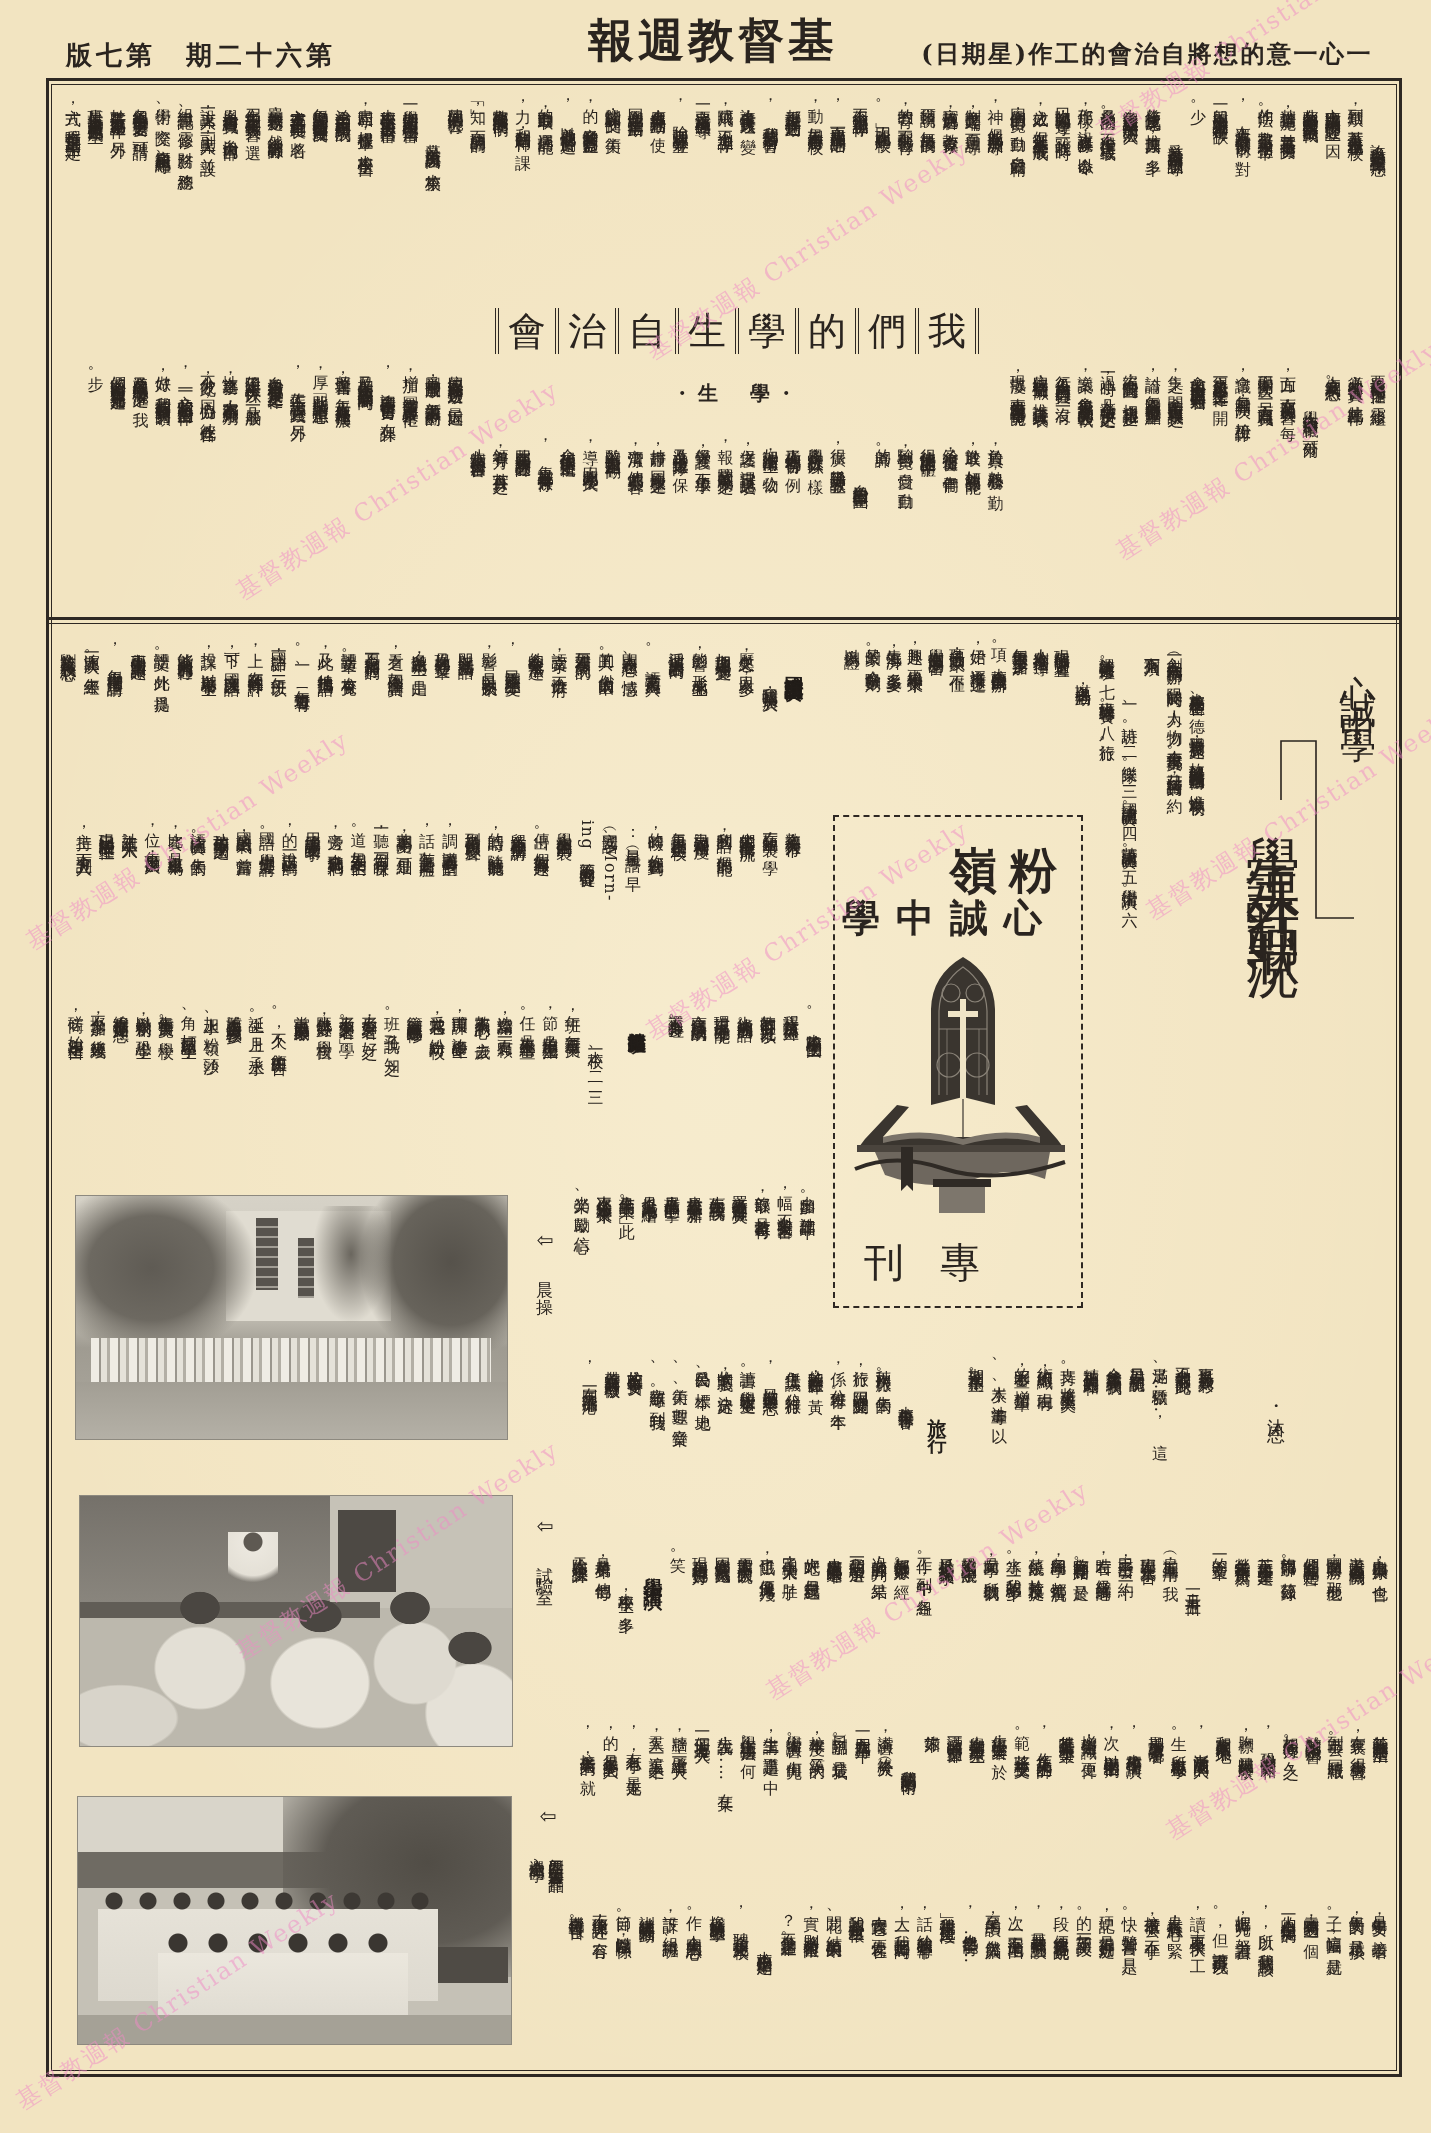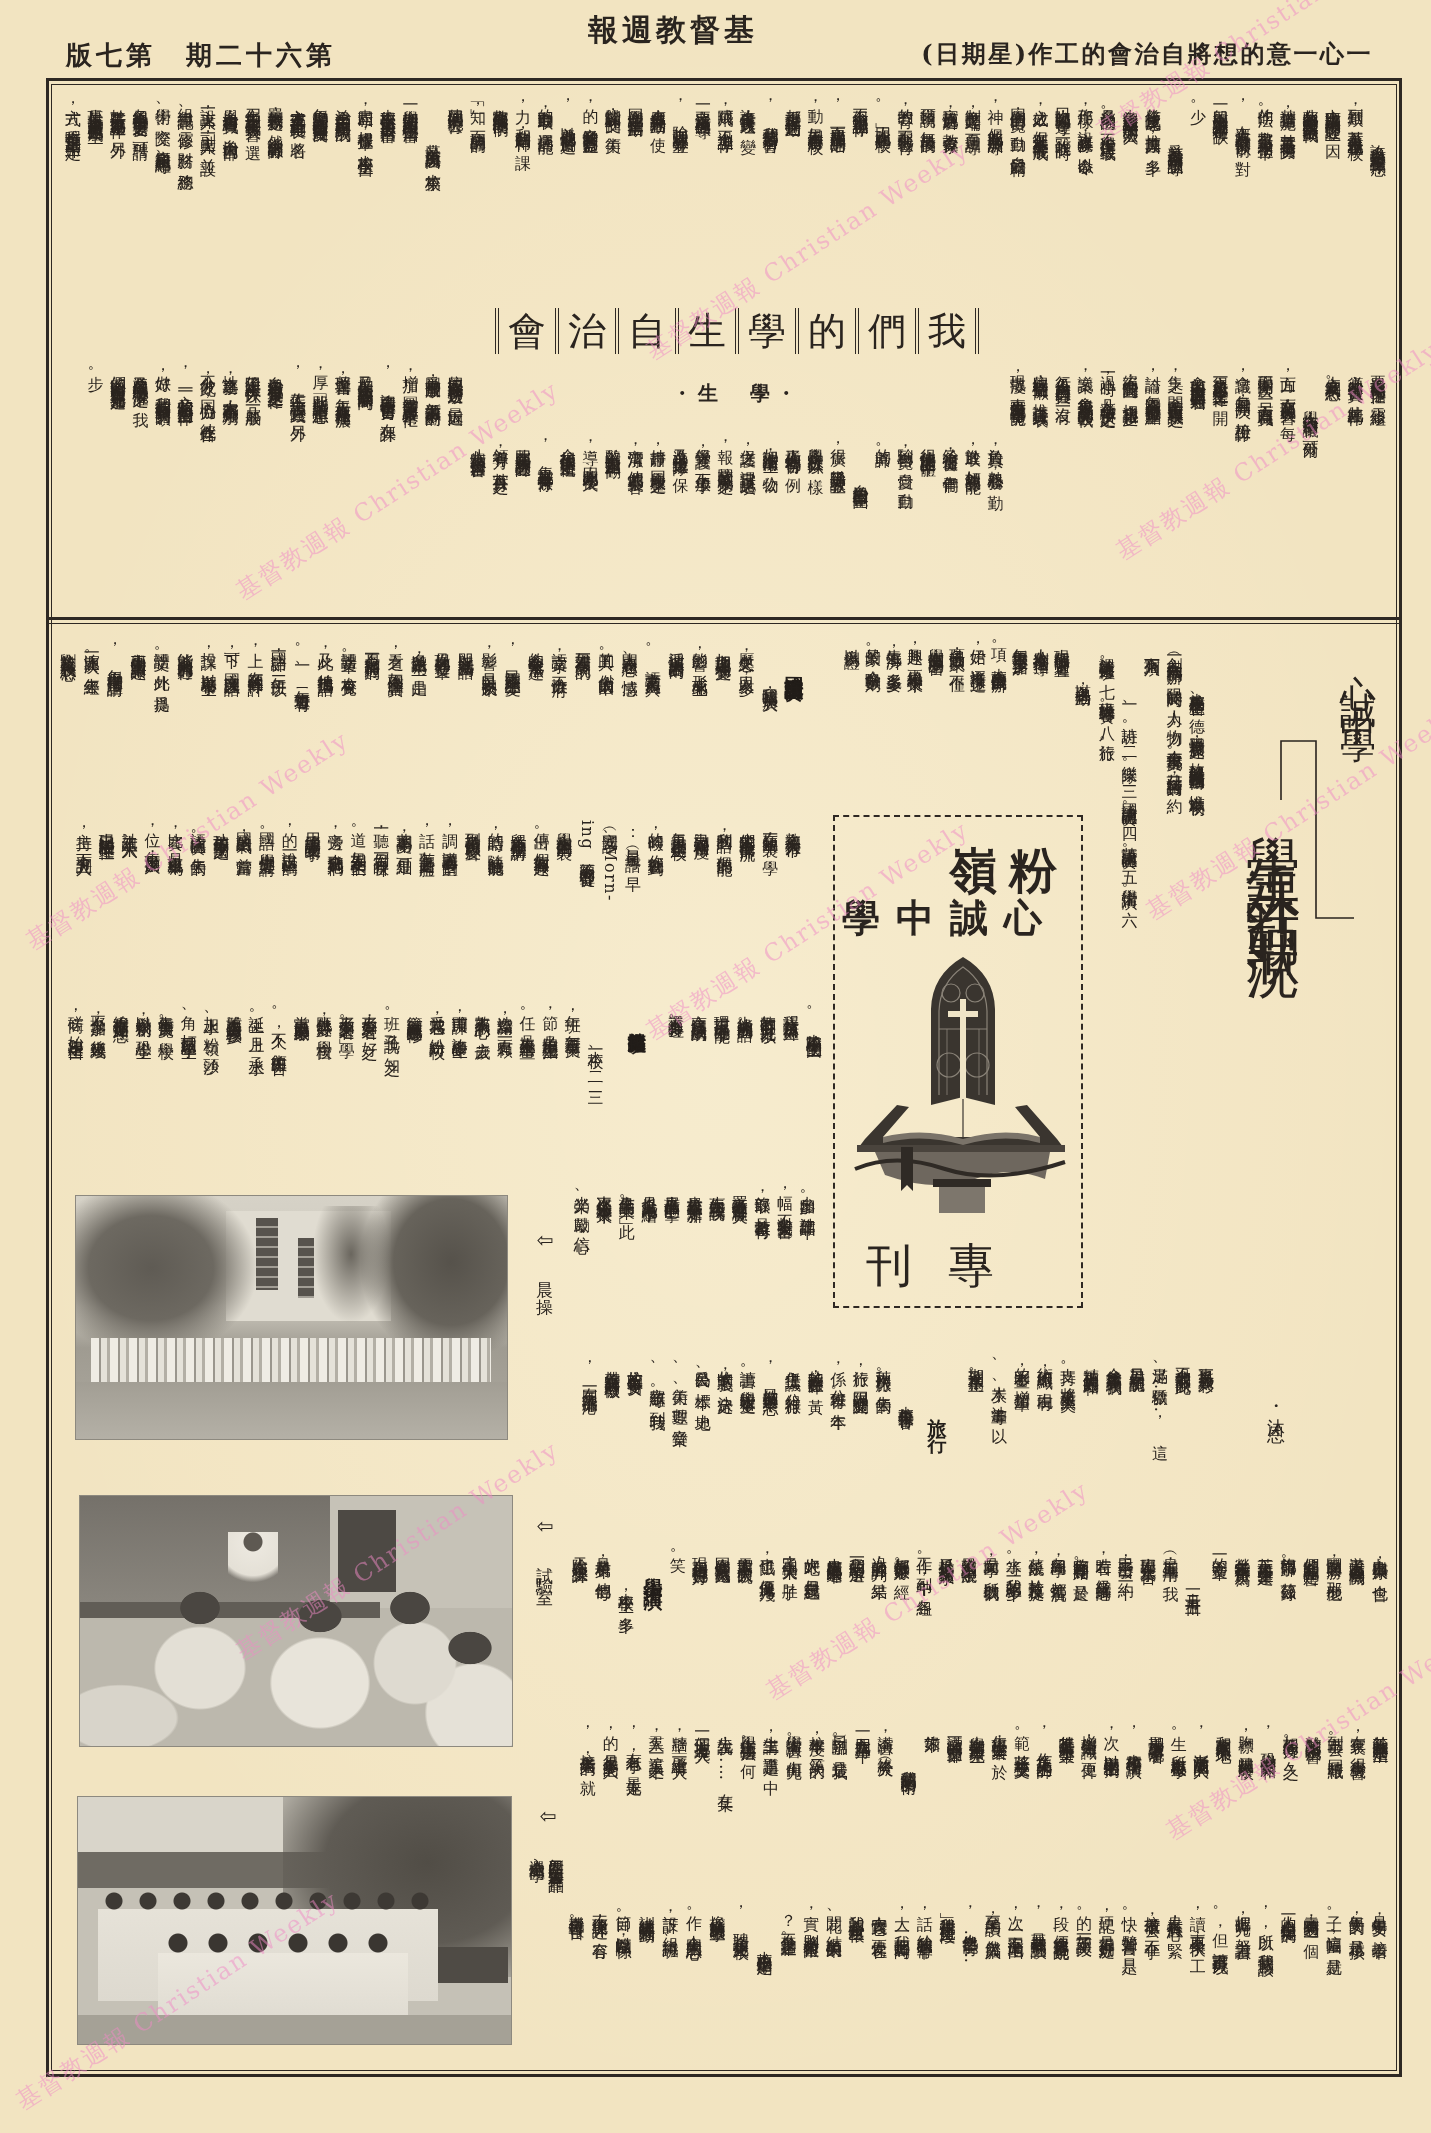--- a/index.html
+++ b/index.html
@@ -12,21 +12,21 @@
        font-size:16px; letter-spacing:1.5px; line-height:22.5px; color:#2a241f; }
   .h14 { height:245px; }
   .h10 { height:175px; }
   .h9  { height:158px; }
   .head-v { position:absolute; writing-mode:vertical-rl; white-space:pre; font-family:"DejaVu Serif", serif;
             font-size:19px; font-weight:700; letter-spacing:1px; line-height:22px; width:22px; color:#221d19; }
   .rtl { direction:rtl; unicode-bidi:bidi-override; white-space:pre; }
 
   
   .hdr-edition { position:absolute; left:66px; top:38px; font-size:26px; letter-spacing:4px; font-weight:700; }
-  .hdr-title   { position:absolute; left:588px; top:10px; font-size:30px; letter-spacing:4px; font-weight:700; }
+  .hdr-title   { position:absolute; left:588px; top:10px; font-size:46px; letter-spacing:4px; font-weight:700; }
   .hdr-date    { position:absolute; right:58px; top:38px; font-size:24px; letter-spacing:2.5px; font-weight:700; }
 
   
   .frame-outer { position:absolute; left:46px; top:78px; width:1356px; height:1999px; border:3px solid #2e2823; }
   .frame-inner { position:absolute; left:51px; top:84px; width:1346px; height:1987px; border:1px solid #2e2823; }
   .rule { position:absolute; left:46px; width:1356px; background:#2e2823; }
 
   
   .tt { position:absolute; left:495px; top:308px; display:flex; flex-direction:row-reverse;
         border-right:4px double #2e2823; }
@@ -41,21 +41,21 @@
                    letter-spacing:16px; line-height:56px; white-space:pre; }
   .byline-v { position:absolute; left:1266px; top:1396px; writing-mode:vertical-rl; font-size:18px;
               letter-spacing:8px; line-height:20px; white-space:pre; }
 
   
   .box { position:absolute; left:833px; top:815px; width:250px; height:493px; border:2px dashed #2e2823; }
   .box-l1 { position:absolute; left:0; top:22px; width:100%; font-family:Liberation Serif, serif;
             font-weight:900; font-size:48px; letter-spacing:12px; padding-right:12px; }
   .box-l2 { position:absolute; left:0; top:76px; width:100%; text-align:center; font-family:"DejaVu Sans", sans-serif;
             font-weight:900; font-size:38px; letter-spacing:16px; padding-right:16px; }
-  .box-l3 { position:absolute; left:8px; top:418px; width:100%; text-align:center; font-size:46px;
+  .box-l3 { position:absolute; left:0; top:418px; width:100%; text-align:center; font-size:40px;
             letter-spacing:36px; padding-right:36px; font-weight:400; }
   .logo { position:absolute; left:0; top:130px; }
 
   
   .photo { position:absolute; overflow:hidden; background:#b3afa5; border:1px solid #8d897f; }
   .ph { position:absolute; }
   .cap-arrow { position:absolute; font-family:"DejaVu Sans", sans-serif; font-size:20px; color:#2a241f; width:24px; text-align:center; }
   .cap-v { position:absolute; writing-mode:vertical-rl; white-space:pre; font-size:17px; line-height:20px; }
 
   

